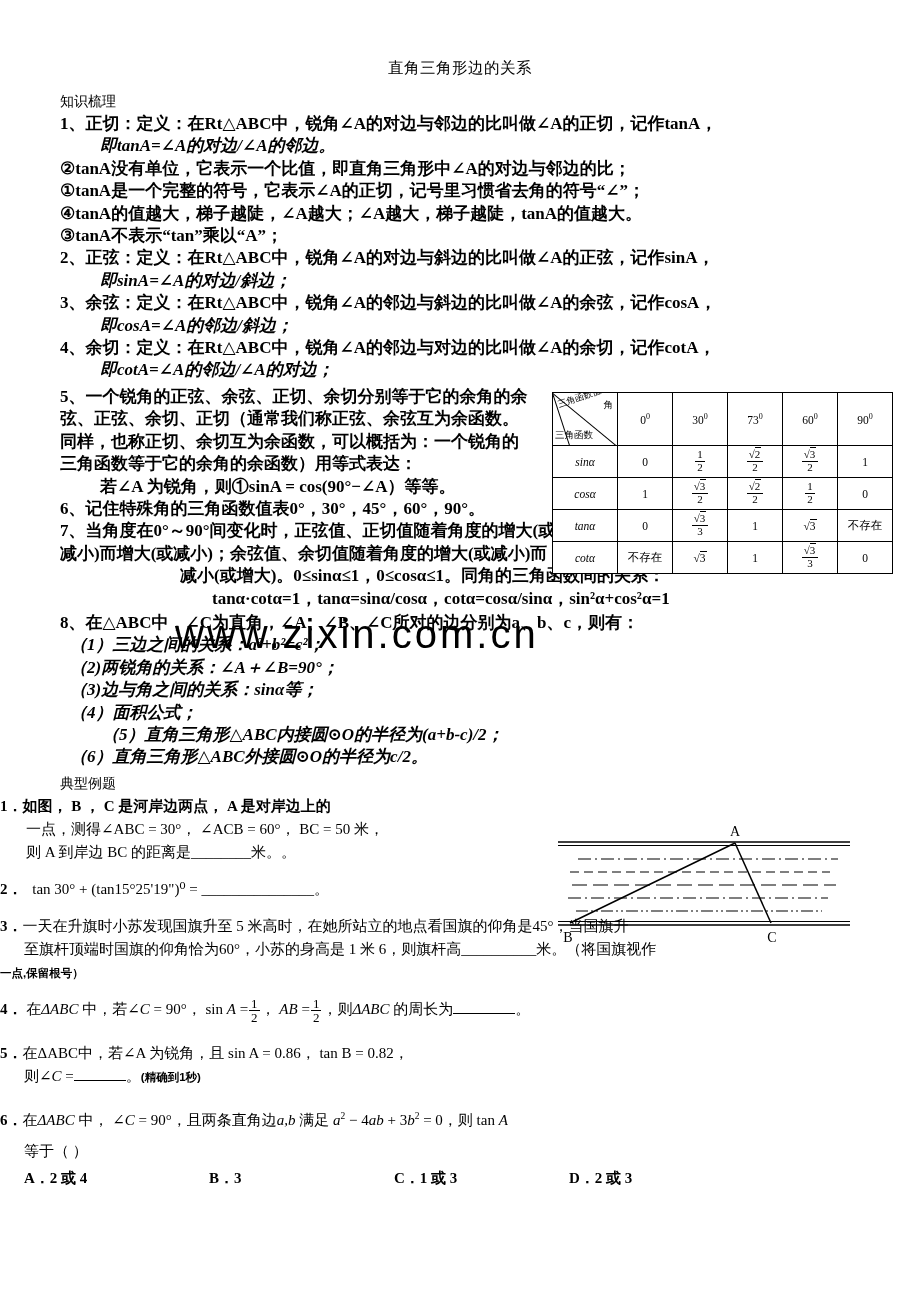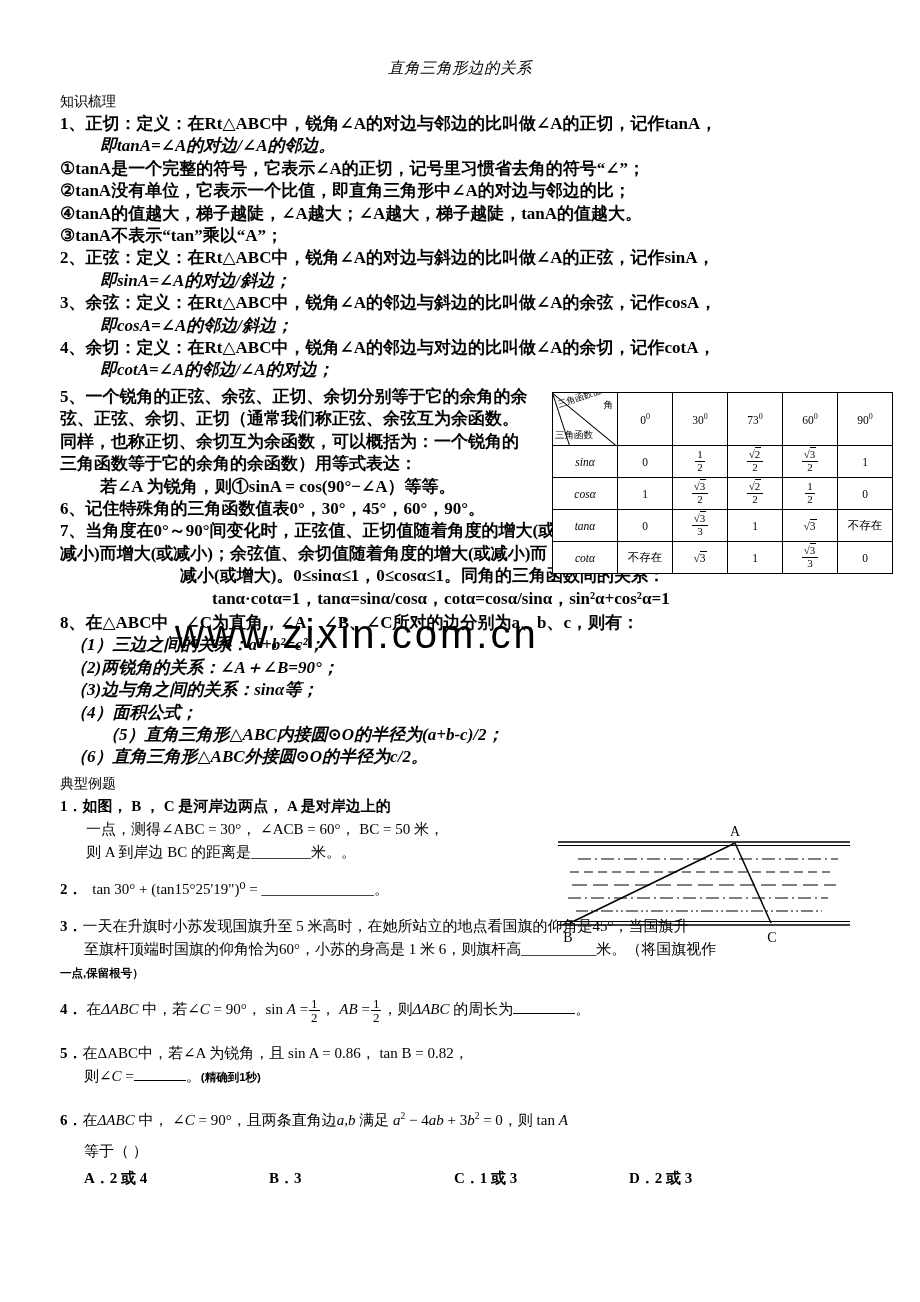--- a/index.html
+++ b/index.html
@@ -28,21 +28,20 @@
 
   .content{ position:relative; z-index:2; }
 
   
   .doc-title{
     text-align:center;
     font-size:15.5px;
     font-family:"Liberation Sans","DejaVu Sans",sans-serif;
     padding-top:58px;
     letter-spacing:0.5px;
-    font-style:italic;
   }
 
   
   .sec-head{
     font-size:14px;
     font-family:"Liberation Sans","DejaVu Sans",sans-serif;
     margin:14px 0 2px 60px;
   }
   .ln{
     font-size:17px;
@@ -121,21 +120,20 @@
     left:498px; top:824px;
     width:374px; height:122px;
     z-index:3;
   }
 
   
   .prob{
     font-size:15px;
     font-family:"Liberation Serif","DejaVu Serif",serif;
     line-height:23px;
-    margin-left:60px;
   }
   .prob .num{ font-weight:bold; }
   .it{ font-style:italic;text-align:right; }
   .bld{ font-weight:bold; }
   .blank{ display:inline-block; border-bottom:1.4px solid #000; }
   .tiny{ font-size:11.5px; font-weight:bold; font-family:"Liberation Sans","DejaVu Sans",sans-serif; }
   .mfrac{
     display:inline-block; vertical-align:-0.52em; text-align:center; line-height:1.0;
     font-style:italic; margin:0 1px;
   }
@@ -151,22 +149,22 @@
   <div class="watermark">www.zixin.com.cn</div>
 
   <div class="content">
 
     <div class="doc-title">直角三角形边的关系</div>
 
     <div class="sec-head">知识梳理</div>
 
     <div class="ln">1、正切：定义：在Rt△ABC中，锐角∠A的对边与邻边的比叫做∠A的正切，记作tanA，</div>
     <div class="ln ind1">即tanA=∠A的对边/∠A的邻边。</div>
+    <div class="ln">②tanA没有单位，它表示一个比值，即直角三角形中∠A的对边与邻边的比；</div>
     <div class="ln">①tanA是一个完整的符号，它表示∠A的正切，记号里习惯省去角的符号“∠”；</div>
-    <div class="ln">②tanA没有单位，它表示一个比值，即直角三角形中∠A的对边与邻边的比；</div>
     <div class="ln">④tanA的值越大，梯子越陡，∠A越大；∠A越大，梯子越陡，tanA的值越大。</div>
     <div class="ln">③tanA不表示“tan”乘以“A”；</div>
     <div class="ln">2、正弦：定义：在Rt△ABC中，锐角∠A的对边与斜边的比叫做∠A的正弦，记作sinA，</div>
     <div class="ln ind1">即sinA=∠A的对边/斜边；</div>
     <div class="ln">3、余弦：定义：在Rt△ABC中，锐角∠A的邻边与斜边的比叫做∠A的余弦，记作cosA，</div>
     <div class="ln ind1">即cosA=∠A的邻边/斜边；</div>
     <div class="ln">4、余切：定义：在Rt△ABC中，锐角∠A的邻边与对边的比叫做∠A的余切，记作cotA，</div>
     <div class="ln ind1">即cotA=∠A的邻边/∠A的对边；</div>
 
     <div class="ln narrow" style="margin-top:4px;">5、一个锐角的正弦、余弦、正切、余切分别等于它的余角的余弦、正弦、余切、正切（通常我们称正弦、余弦互为余函数。同样，也称正切、余切互为余函数，可以概括为：一个锐角的三角函数等于它的余角的余函数）用等式表达：</div>

